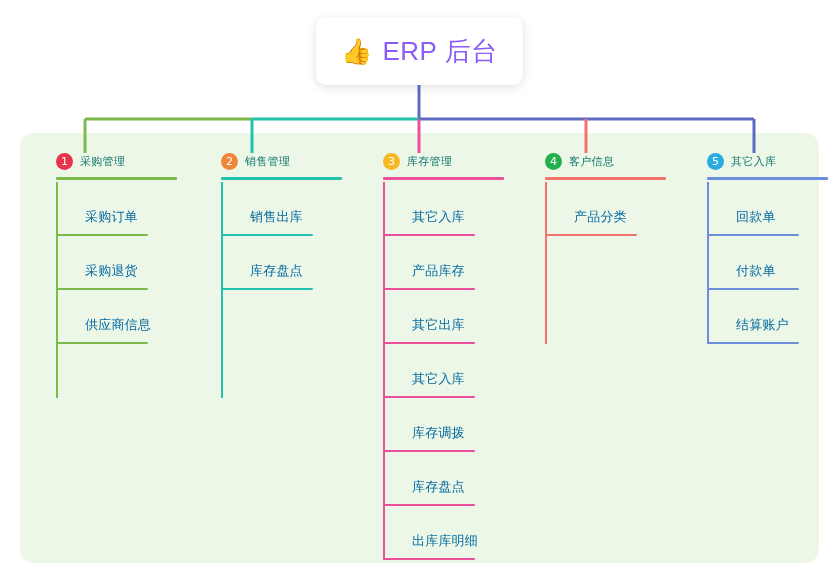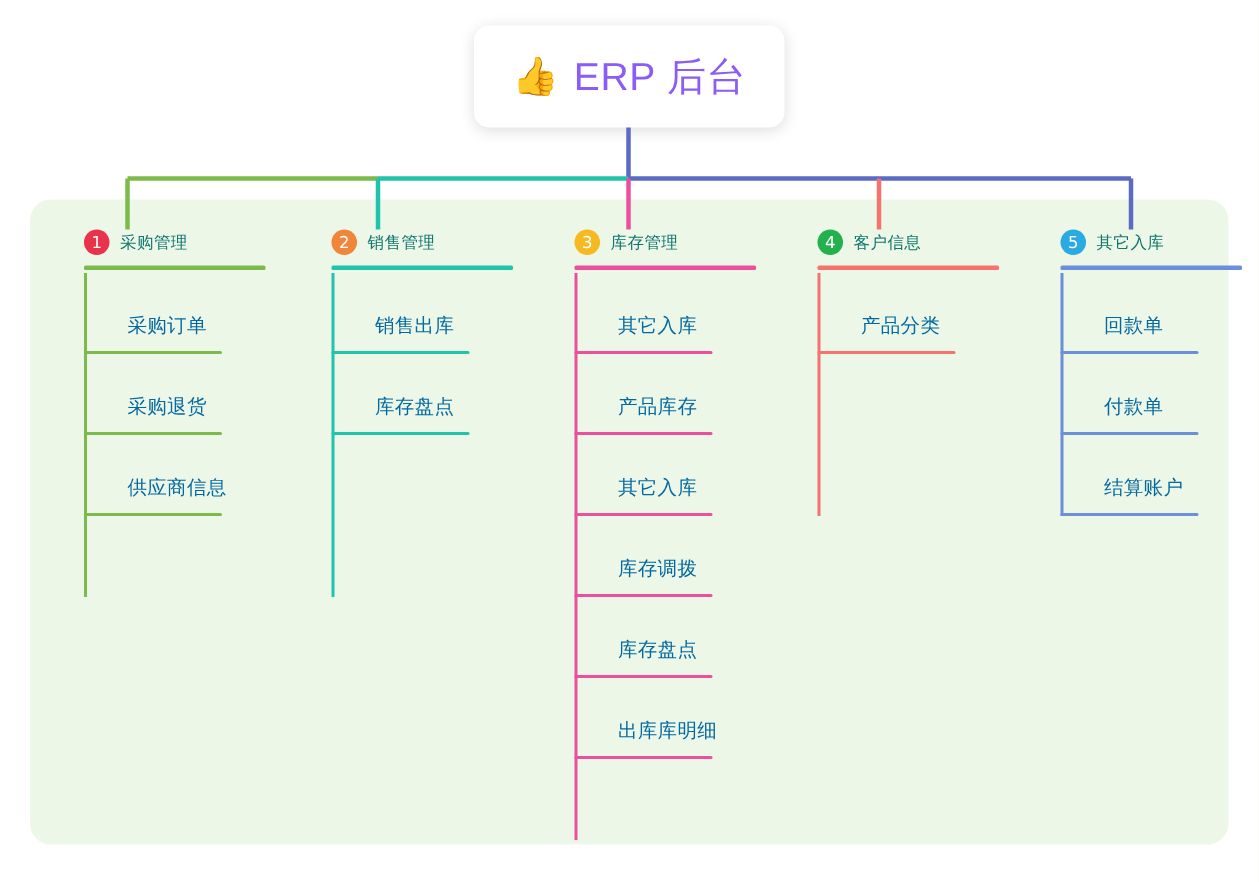--- a/index.html
+++ b/index.html
@@ -223,20 +223,24 @@
           <div class="spine" style="background: rgb(236, 79, 156); height: 378px;"></div>
           <div class="leaf">
             <span class="leaf-label">其它入库</span>
             <div class="leaf-rule" style="background: rgb(236, 79, 156);"></div>
           </div>
           <div class="leaf">
             <span class="leaf-label">产品库存</span>
             <div class="leaf-rule" style="background: rgb(236, 79, 156);"></div>
           </div>
           <div class="leaf">
+            <span class="leaf-label">其它出库</span>
+            <div class="leaf-rule" style="background: rgb(236, 79, 156);"></div>
+          </div>
+          <div class="leaf">
             <span class="leaf-label">其它入库</span>
             <div class="leaf-rule" style="background: rgb(236, 79, 156);"></div>
           </div>
           <div class="leaf">
             <span class="leaf-label">库存调拨</span>
             <div class="leaf-rule" style="background: rgb(236, 79, 156);"></div>
           </div>
           <div class="leaf">
             <span class="leaf-label">库存盘点</span>
             <div class="leaf-rule" style="background: rgb(236, 79, 156);"></div>

